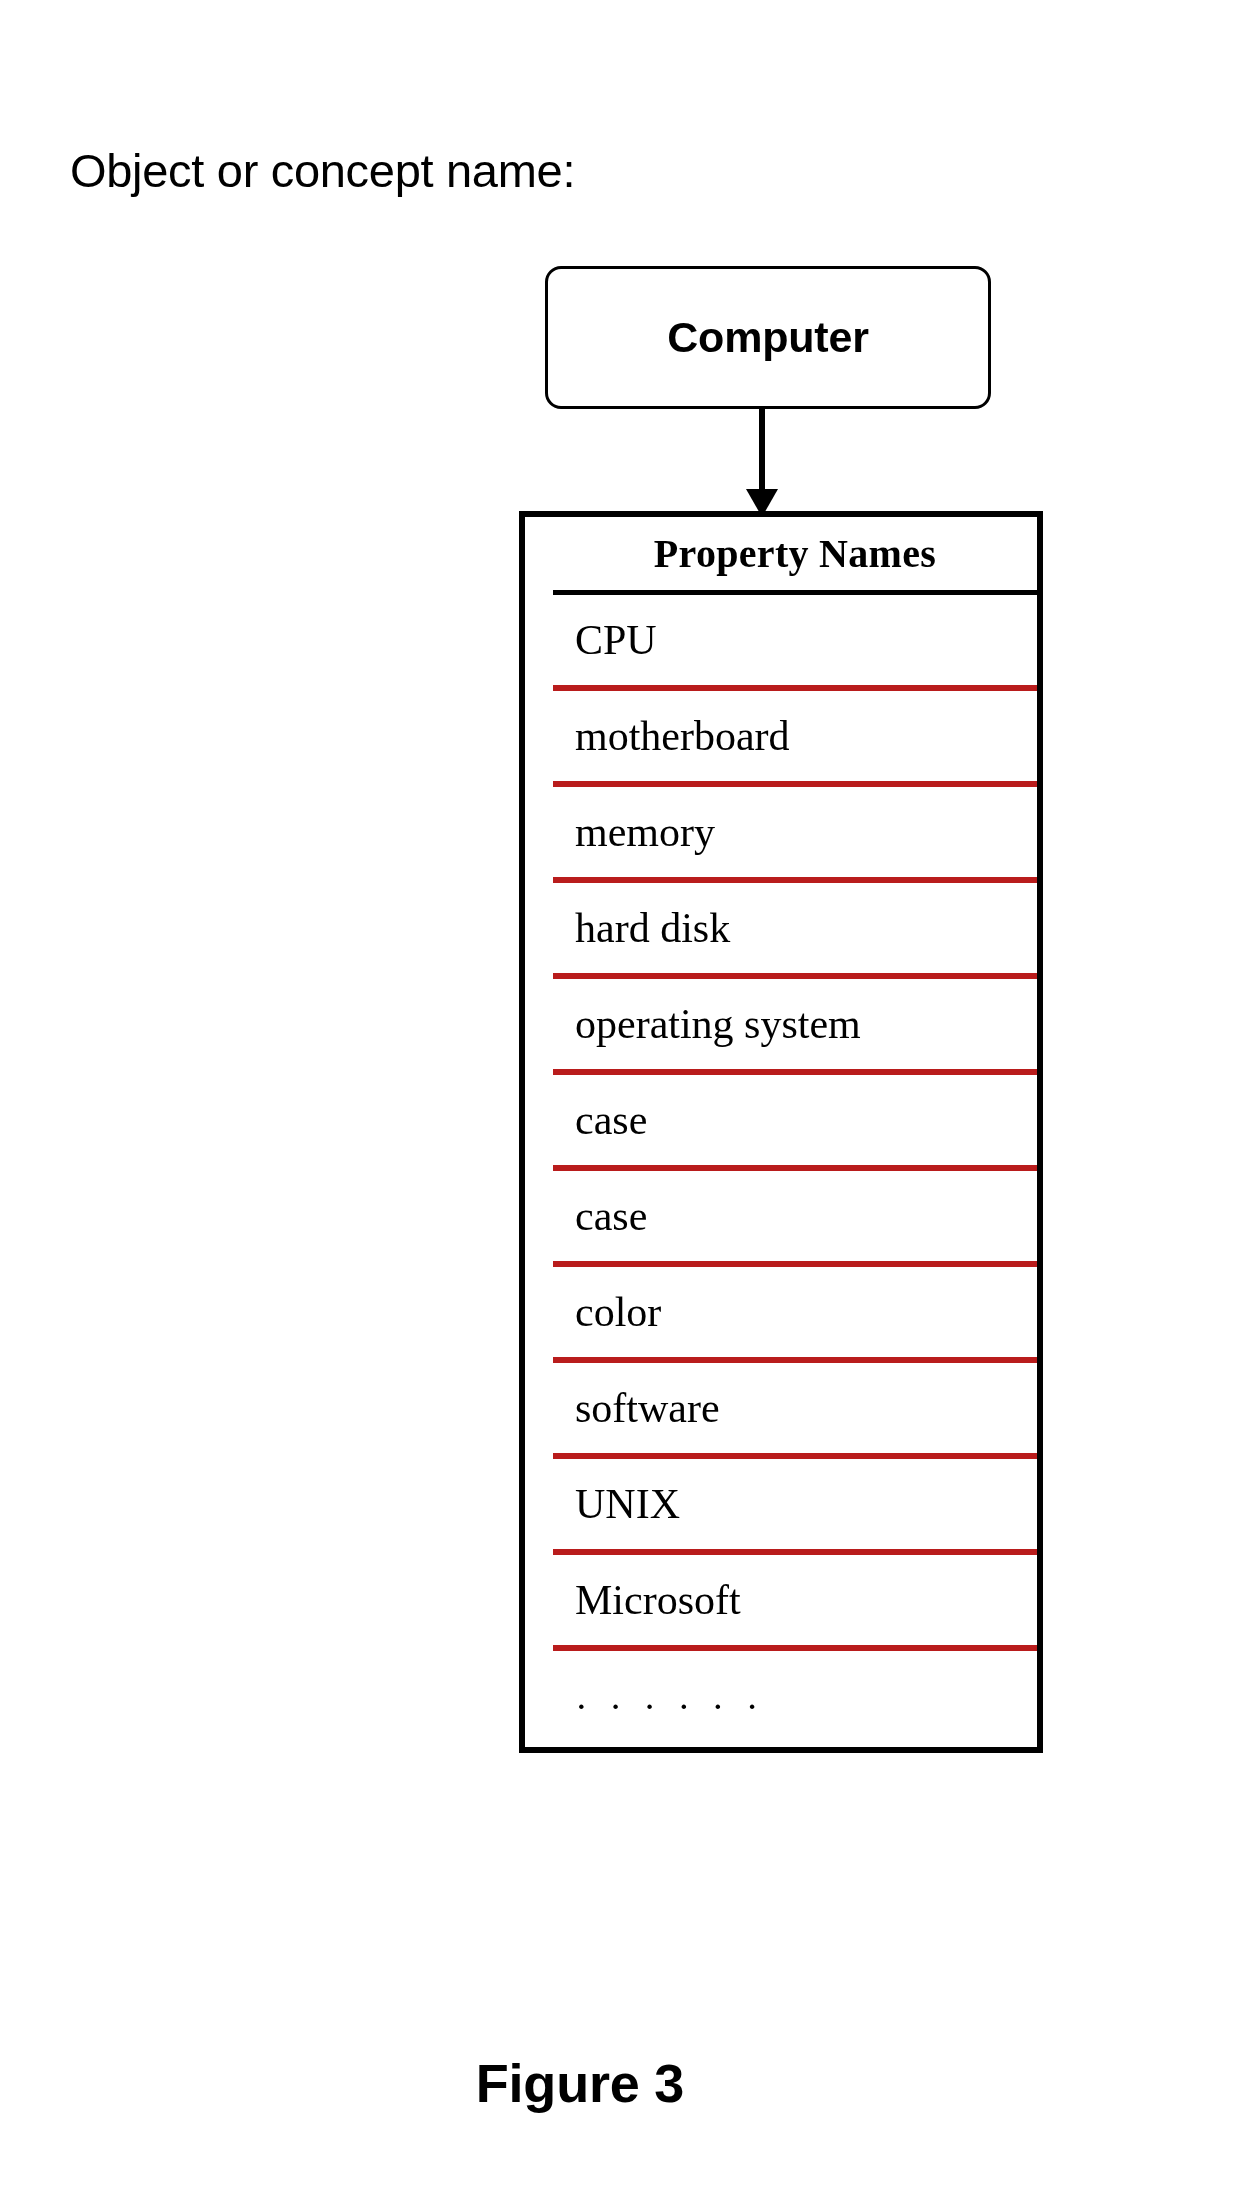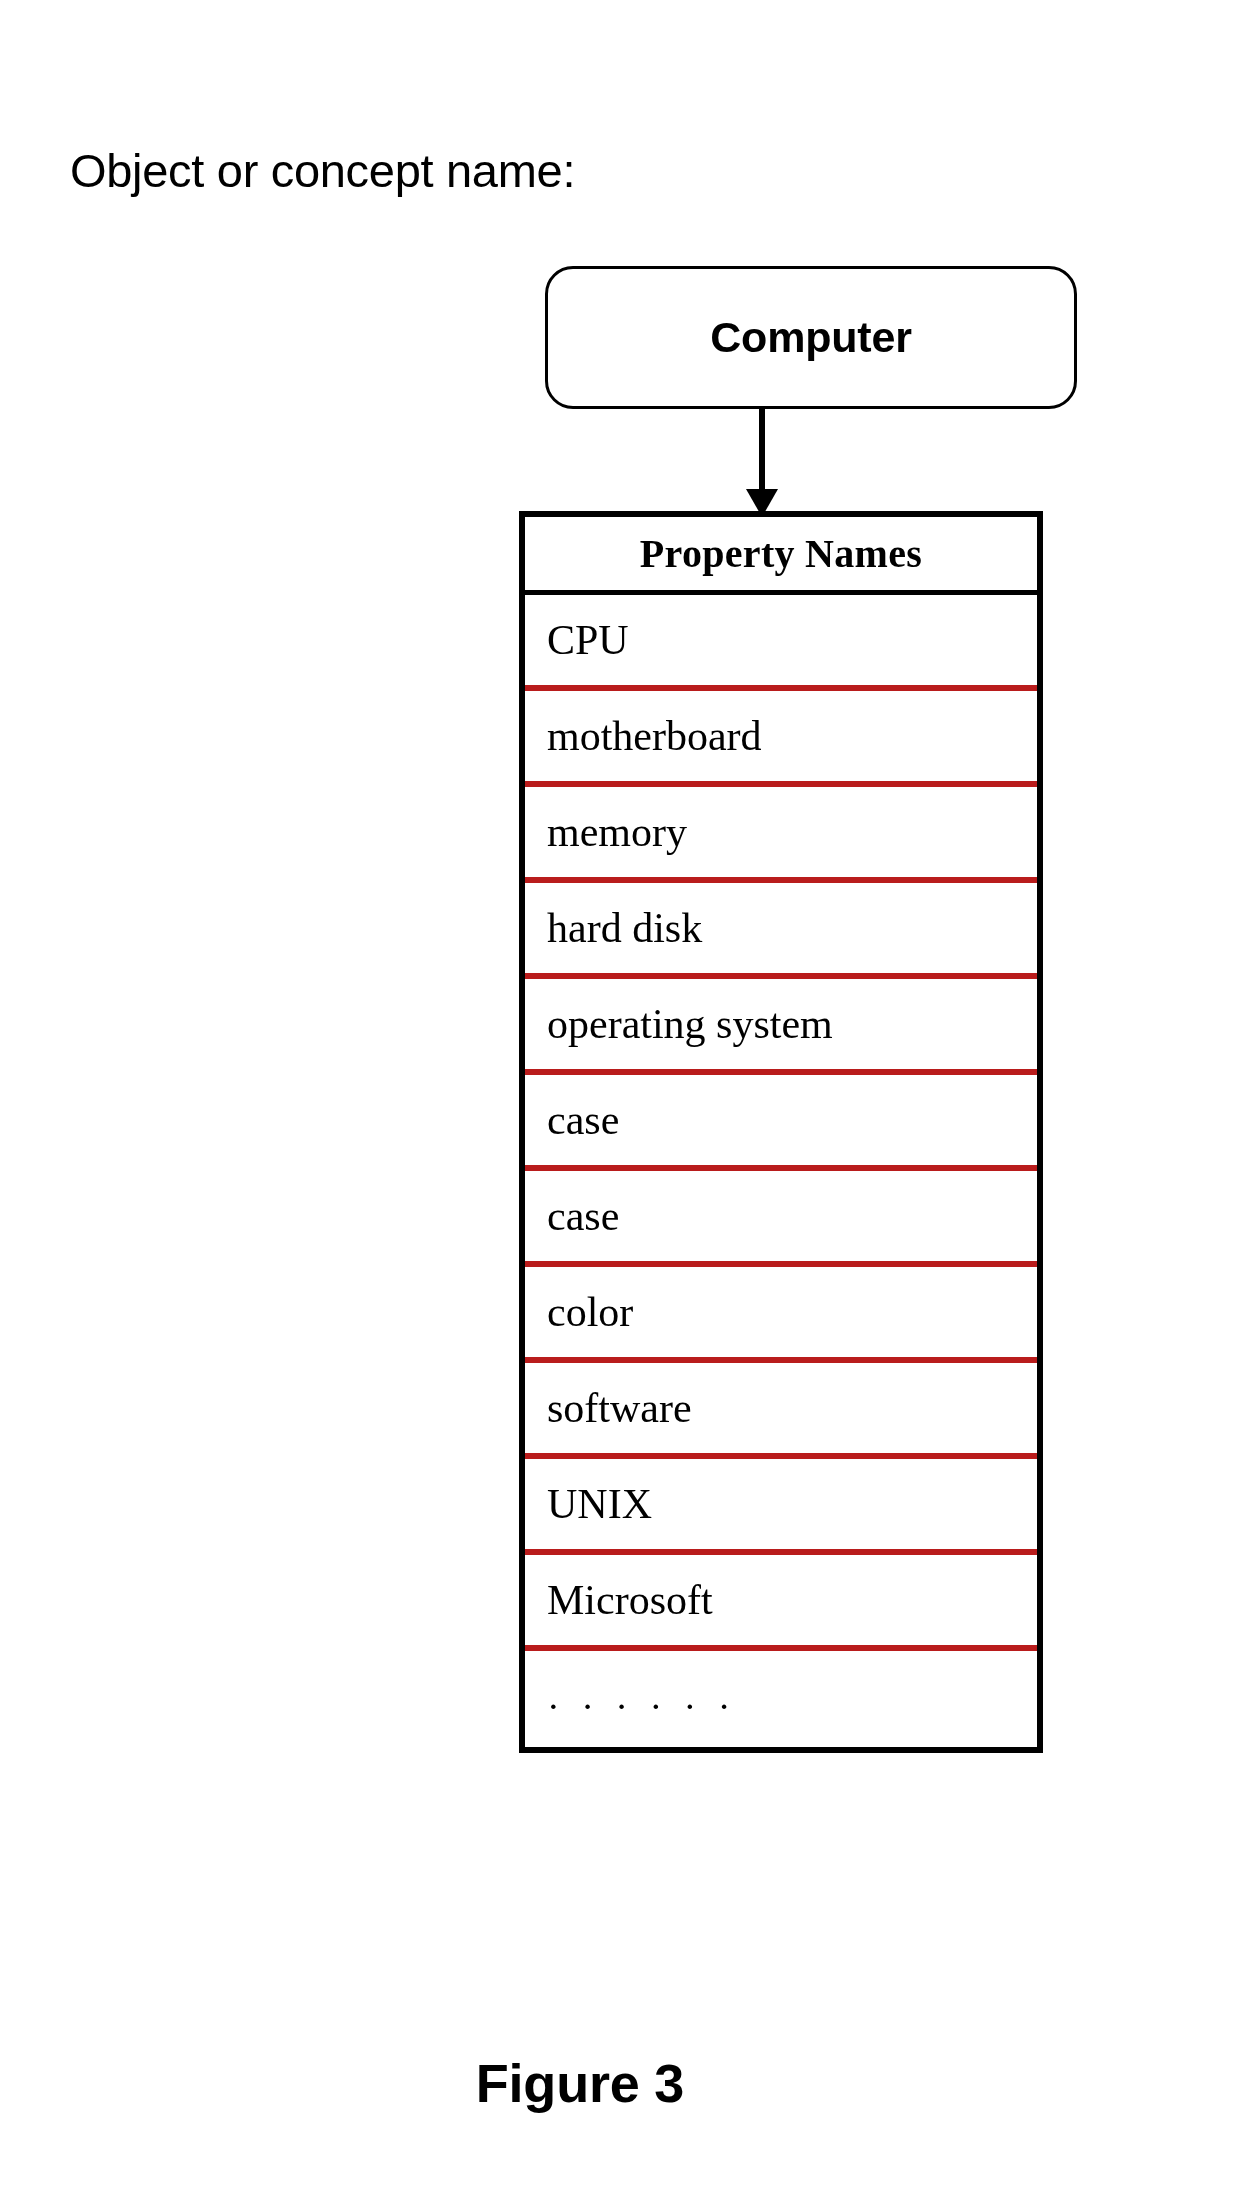--- a/index.html
+++ b/index.html
@@ -36,25 +36,25 @@
     line-height: 1.15;
     white-space: nowrap;
     color: #000;
   }
 
   
   .root-node {
     position: absolute;
     left: 545px;
     top: 234px;
-    width: 532px;
+    width: 446px;
     height: 143px;
     box-sizing: border-box;
     border: 3px solid #000;
-    border-radius: 28px;
+    border-radius: 16px;
     background: #fff;
     display: flex;
     align-items: center;
     justify-content: center;
   }
   .root-node-label {
     font-family: "Liberation Sans", sans-serif;
     font-size: 43px;
     font-weight: bold;
     letter-spacing: -0.2px;
@@ -72,20 +72,21 @@
 
   
   .property-table {
     position: absolute;
     left: 519px;
     top: 479px;
     width: 524px;
     box-sizing: border-box;
     border: 6px solid #000;
     background: #fff;
+    padding-left: 28px;
   }
   .table-header-row {
     box-sizing: border-box;
     height: 78px;
     border-bottom: 5px solid #000;
     display: flex;
     align-items: center;
     justify-content: center;
   }
   .table-header-label {

